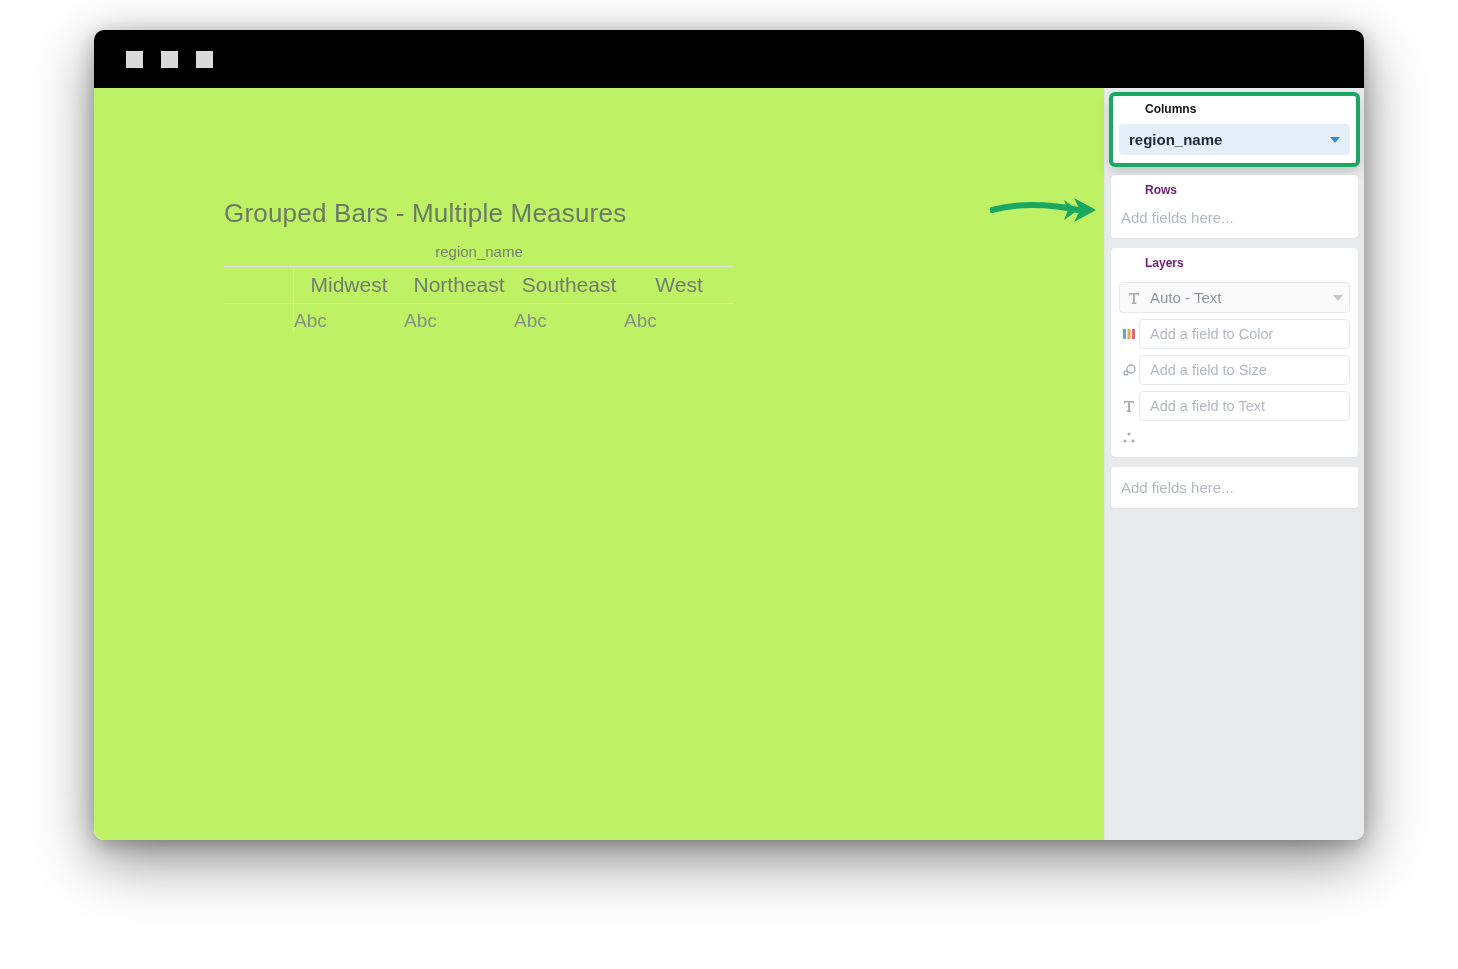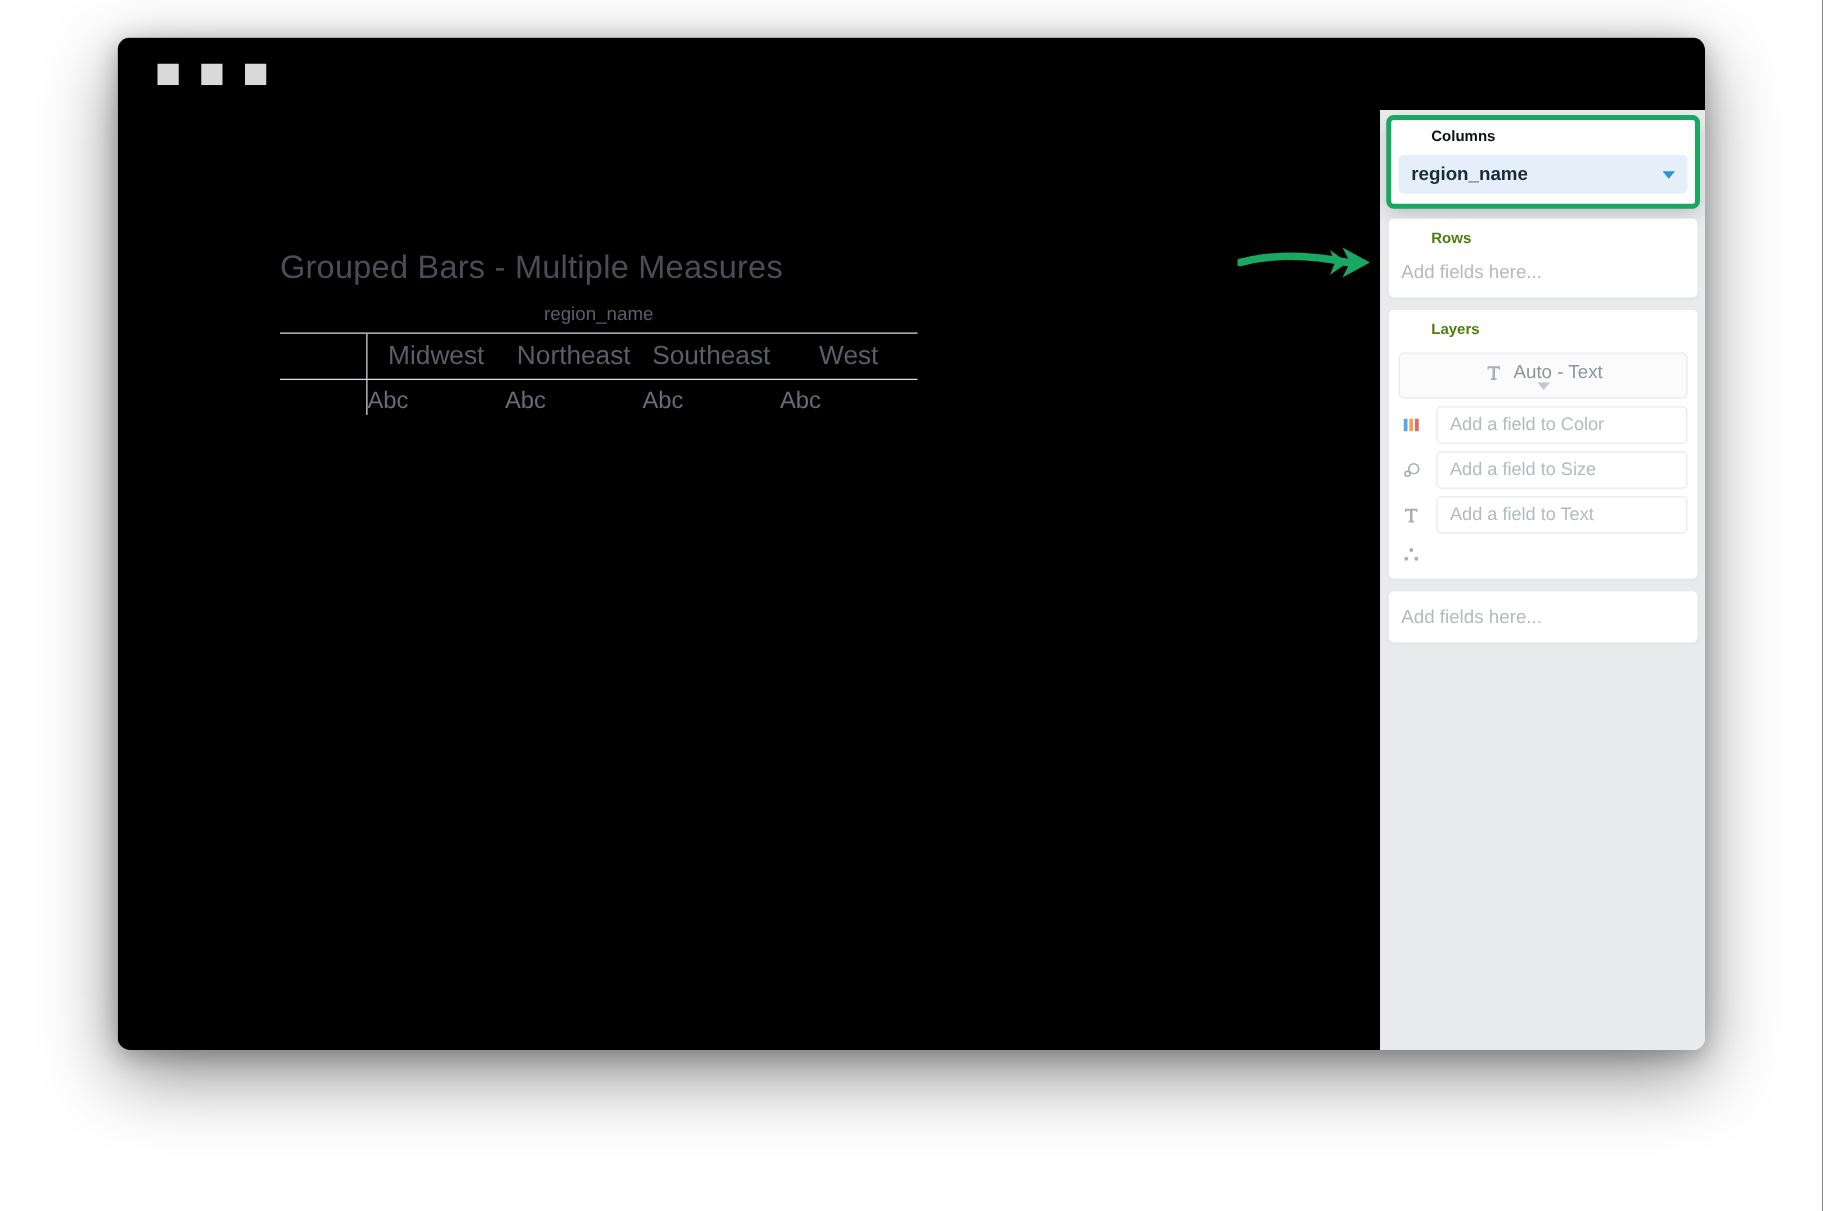--- a/index.html
+++ b/index.html
@@ -35,21 +35,21 @@
     flex: 1 1 auto;
     display: flex;
     background: #fff;
     position: relative;
   }
   .canvas {
     flex: 1 1 auto;
     position: relative;
     padding-top: 110px;
     padding-left: 130px;
-    background:#000000;
+    background:#bef264;
   }
   .canvas-title {
     font-size: 26px;
     font-weight: 400;
     color: #5a6066;
     opacity: 0.82;
     margin-bottom: 14px;
     letter-spacing: 0.2px;
   }
   .table-wrap {
@@ -116,21 +116,21 @@
     outline-offset: -2px;
     box-shadow: 0 6px 14px rgba(0,0,0,0.18);
   }
   .panel-card .title {
     font-weight: 700;
     font-size: 12px;
     color: #0e1114;
     padding: 0 2px 8px 2px;
     margin-left: 24px;
   }
-  .panel-card.dim .title { color:#4d7c0f; font-weight:700; }
+  .panel-card.dim .title { color:#701a75; font-weight:700; }
   .panel-card .slot-empty {
     font-size: 15px;
     color: #b5bac0;
     padding: 4px 2px 2px 2px;
   }
   .pill {
     background: #e4effa;
     border-radius: 4px;
     display: flex;
     align-items: center;
@@ -149,31 +149,29 @@
   
   .layer-select {
     margin-top: 4px;
     display:flex;
     align-items:center;
     justify-content:space-between;
     padding:6px 6px;
     border:1px solid #e7e9eb;
     border-radius:4px;
     background:#fbfbfc;
-    flex-direction:column;
   }
   .layer-select .ltxt { display:flex; align-items:center; gap:8px; color:#8f959b; font-size:15px;}
   .layer-select .chev {
     width:0;height:0;border-left:5px solid transparent;border-right:5px solid transparent;border-top:6px solid #c3c7cb;
   }
   
   .slot-row {
     display:flex;
     align-items:center;
-    gap:10px;
     margin-top:6px;
   }
   .slot-row .icon {
     width:20px;height:20px;display:flex;align-items:center;justify-content:center;color:#a9afb5;flex:0 0 20px;
   }
   .slot-row .slot-input {
     flex:1;
     border:1px solid #e7e9eb;
     border-radius:4px;
     padding:6px 10px;

